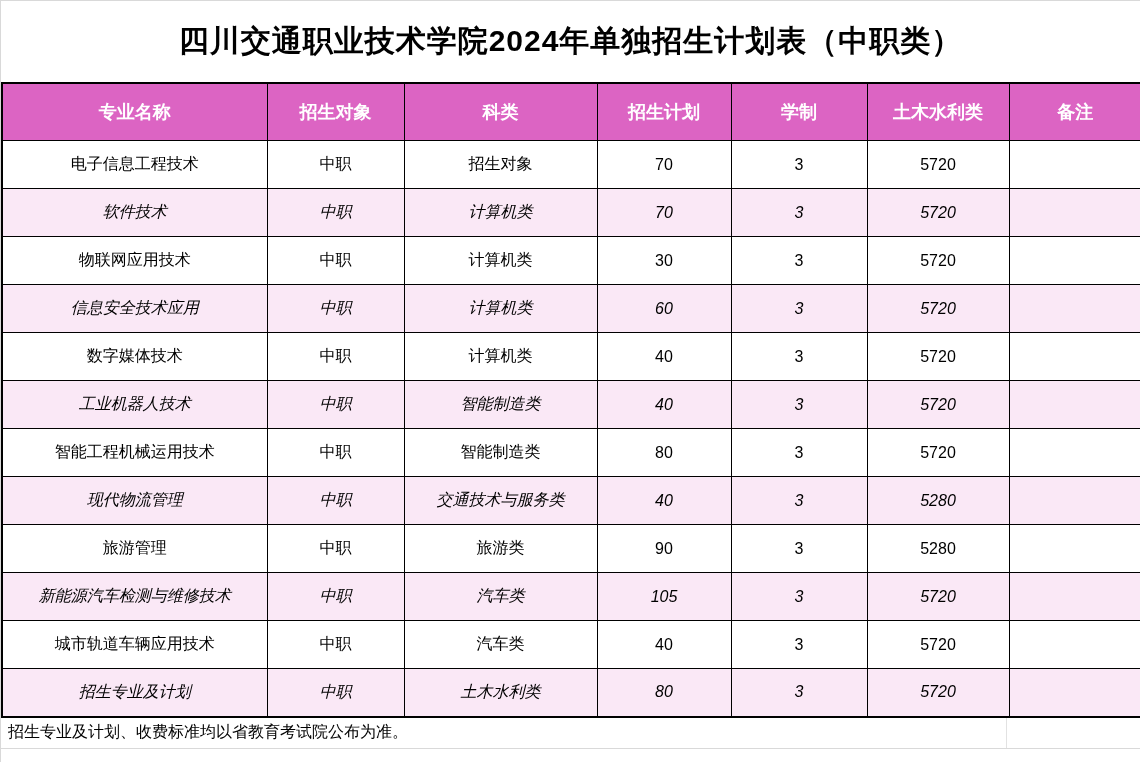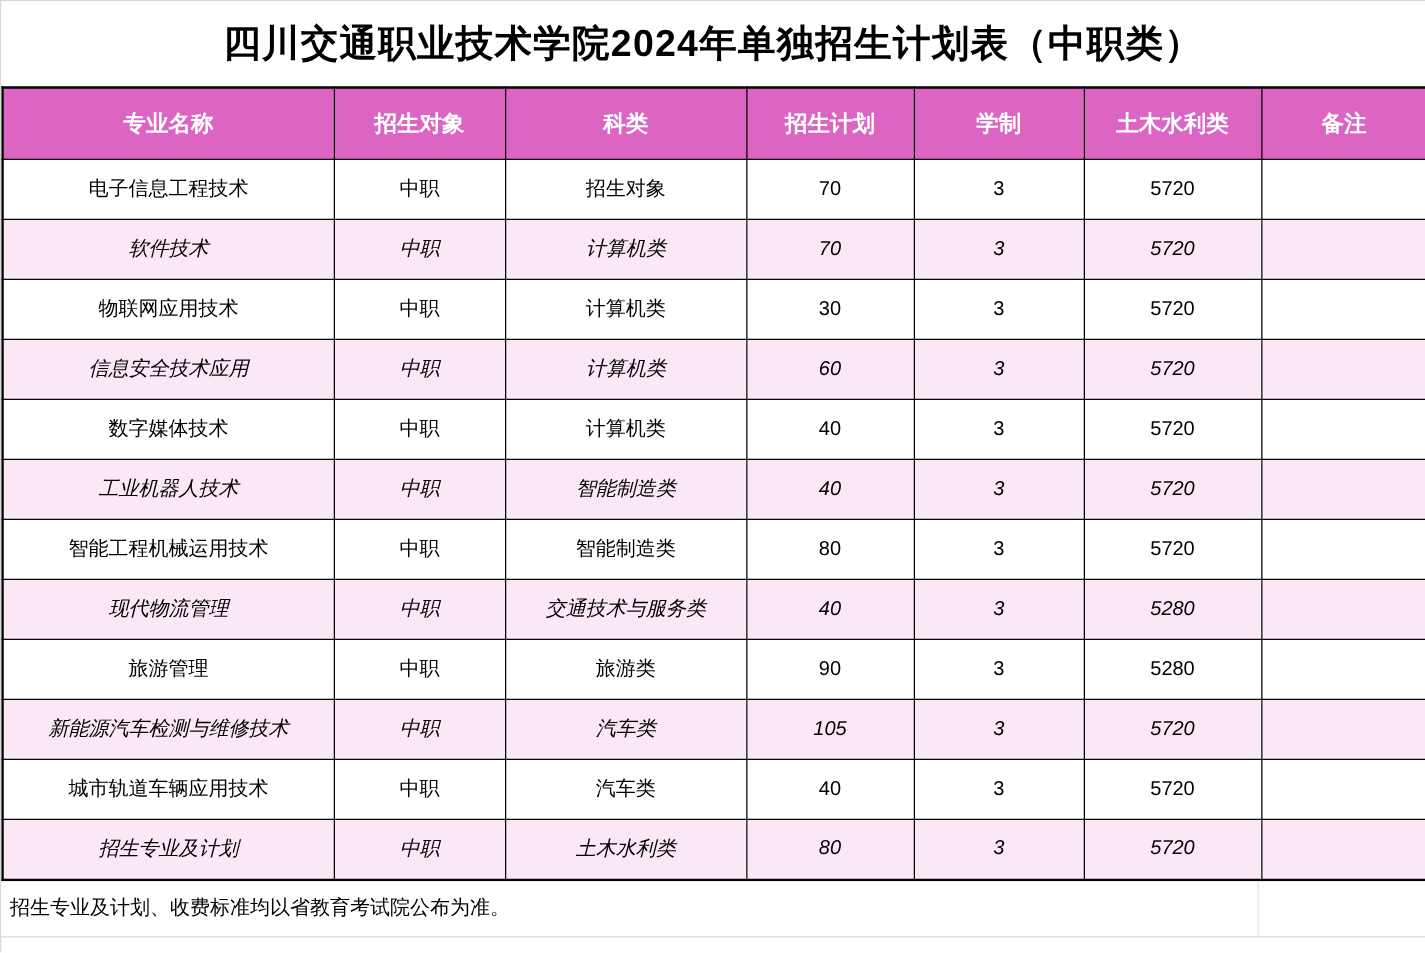--- a/index.html
+++ b/index.html
@@ -12,21 +12,21 @@
     position: relative;
     width: 1140px;
     height: 762px;
     box-sizing: border-box;
     background: #ffffff;
     border-top: 1px solid #d9d9d9;
     border-left: 1px solid #d9d9d9;
     overflow: hidden;
   }
   .title-bar {
-    height: 68px;
+    height: 81px;
     display: flex;
     align-items: center;
     justify-content: center;
     background: #ffffff;
   }
   .title-bar .title-text {
     font-size: 30px;
     font-weight: bold;
     color: #000000;
     letter-spacing: 1px;
@@ -57,21 +57,21 @@
     text-align: center;
     vertical-align: middle;
     background: #ffffff;
     padding: 0 4px;
     overflow: hidden;
     white-space: nowrap;
   }
   table.plan-table tbody tr.stripe td { background: #fae8f6; font-style: italic; }
   .footer-row {
     display: flex;
-    height: 45px;
+    height: 31px;
     background: #ffffff;
     border-bottom: 1px solid #d9d9d9;
     box-sizing: border-box;
   }
   .footer-note-cell {
     width: 1006px;
     box-sizing: border-box;
     border-right: 1px solid #e2e2e2;
     display: flex;
     align-items: center;

